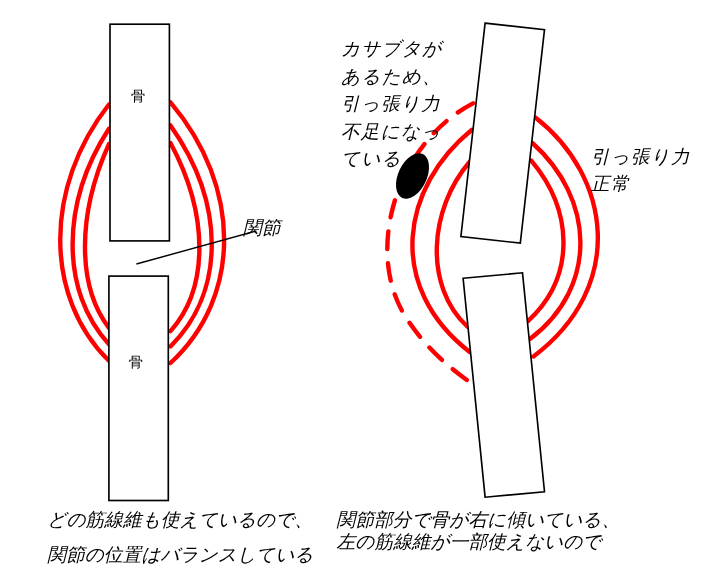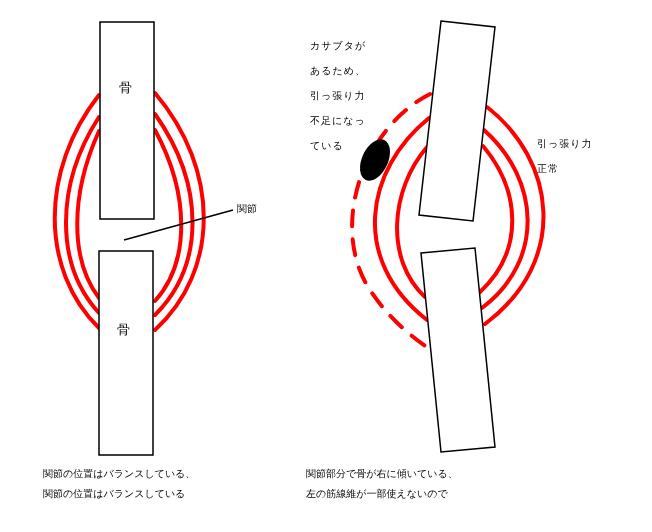--- a/index.html
+++ b/index.html
@@ -1,19 +1,19 @@
 <!DOCTYPE html>
 <html><head>
 <meta charset="utf-8">
 <style>
   html, body { margin: 0; padding: 0; background: #ffffff; }
   body { width: 652px; height: 532px; position: relative; overflow: hidden;
          font-family: "DejaVu Sans", "Liberation Sans", sans-serif; color: #000; }
   svg.diagram { position: absolute; left: 0; top: 0; }
-  .label { position: absolute; font-size: 10px; line-height: 19px; white-space: pre; color: #000; }
+  .label { position: absolute; font-size: 17px; line-height: 19px; white-space: pre; color: #000; font-style: italic; }
   .bone-label { position: absolute; font-size: 13px; }
 </style>
 </head>
 <body>
 
 <svg class="diagram" width="652" height="532" viewBox="0 0 652 532">
 
   <g>
 
     <g fill="none" stroke="#ff0000" stroke-width="4" stroke-linecap="round">
@@ -51,26 +51,26 @@
     <ellipse cx="375" cy="160" rx="13" ry="22" transform="rotate(25 375 160)" fill="#000"></ellipse>
 
     <polygon points="441,21 495,27 473,221 419,215" fill="#fff" stroke="#000" stroke-width="1.5"></polygon>
     <polygon points="421,253 475,248 495,447 441,452" fill="#fff" stroke="#000" stroke-width="1.5"></polygon>
   </g>
 </svg>
 
 <div class="bone-label" style="left:119px; top:79px;">骨</div>
 <div class="bone-label" style="left:117px; top:321px;">骨</div>
 
-<div class="label" style="left:237px; top:199px;">関節</div>
+<div class="label" style="left:221px; top:199px;">関節</div>
 
 <div class="label" style="left:310px; top:33px; line-height:25px; letter-spacing:1px;">カサブタが
 あるため、
 引っ張り力
 不足になっ
 ている</div>
 <div class="label" style="left:537px; top:131px; line-height:25px; letter-spacing:1px;">引っ張り力
 正常</div>
 
-<div class="label" style="left:43px; top:464px;">関節の位置はバランスしている、</div>
-<div class="label" style="left:43px; top:484px;">関節の位置はバランスしている</div>
+<div class="label" style="left:43px; top:464px;">どの筋線維も使えているので、</div>
+<div class="label" style="left:43px; top:496px;">関節の位置はバランスしている</div>
 <div class="label" style="left:306px; top:464px;">関節部分で骨が右に傾いている、</div>
 <div class="label" style="left:306px; top:484px;">左の筋線維が一部使えないので</div>
 
 </body></html>

